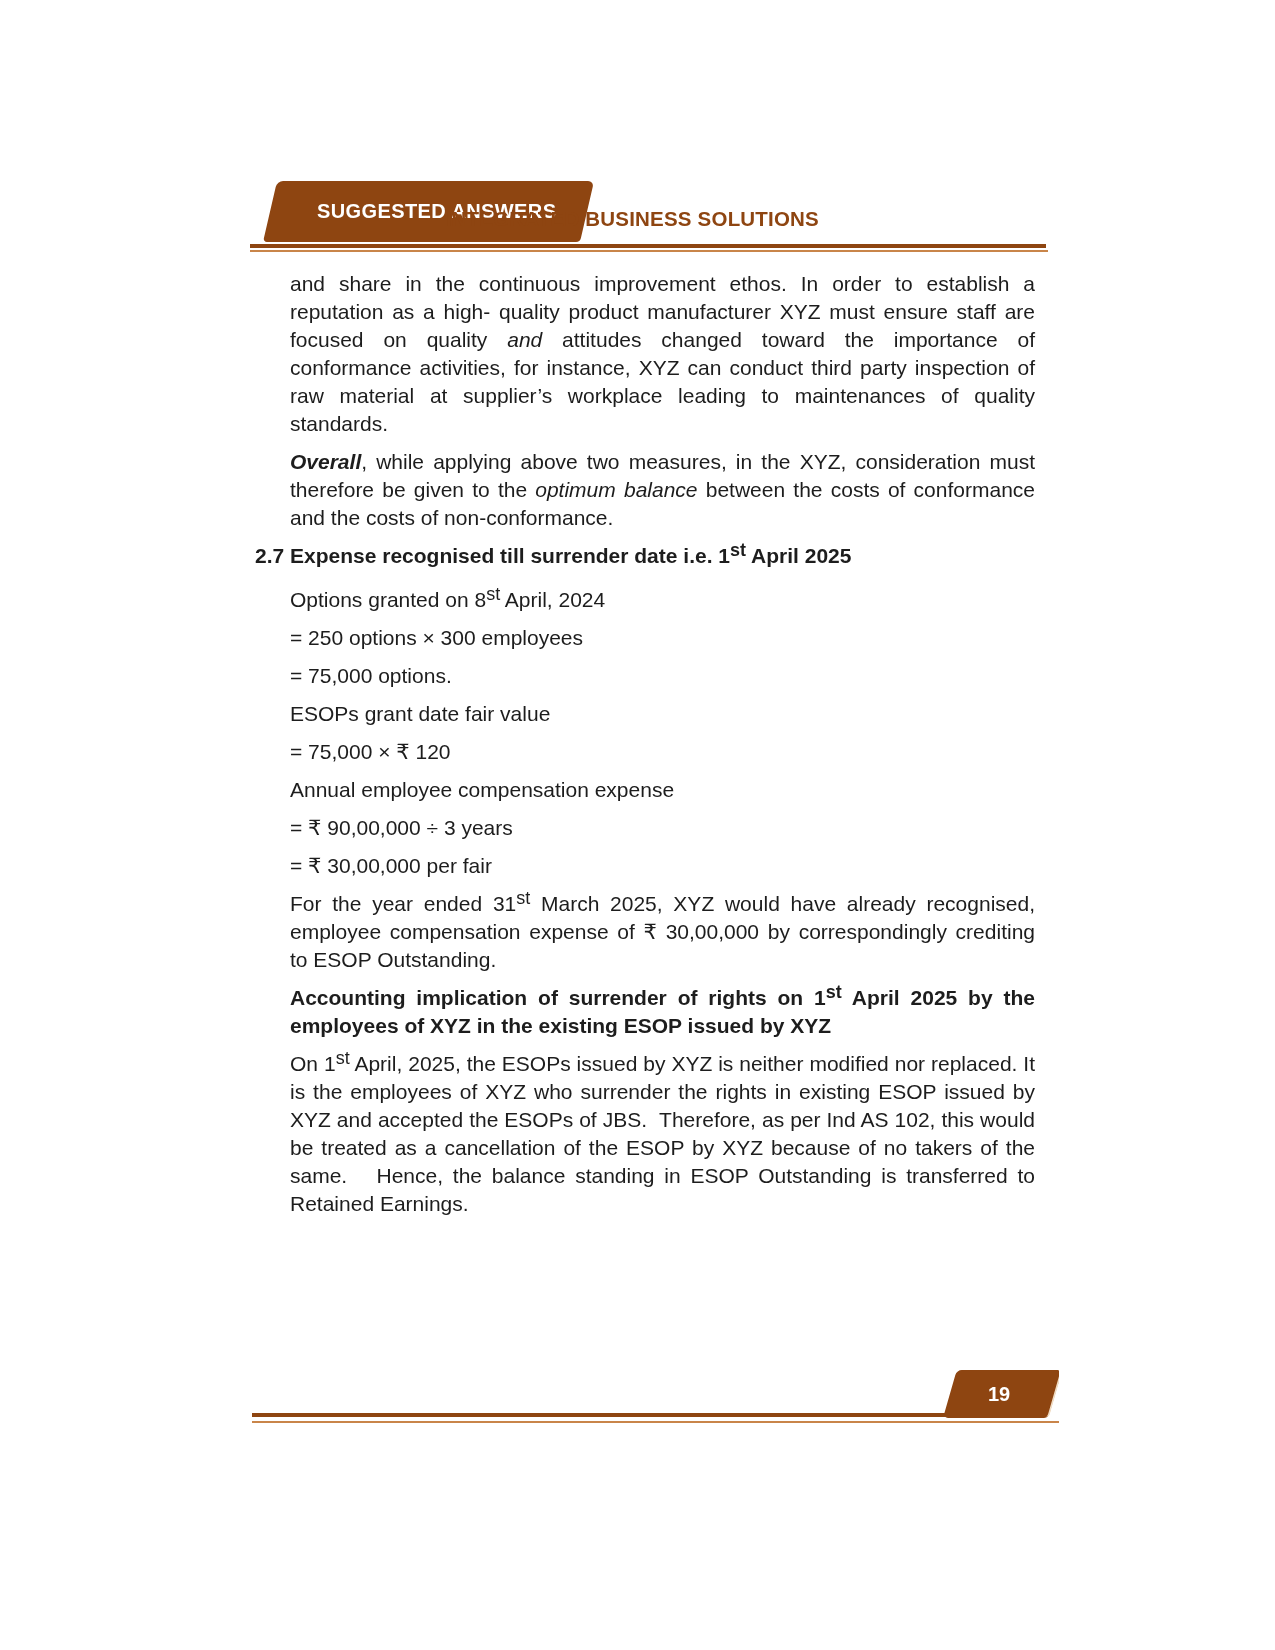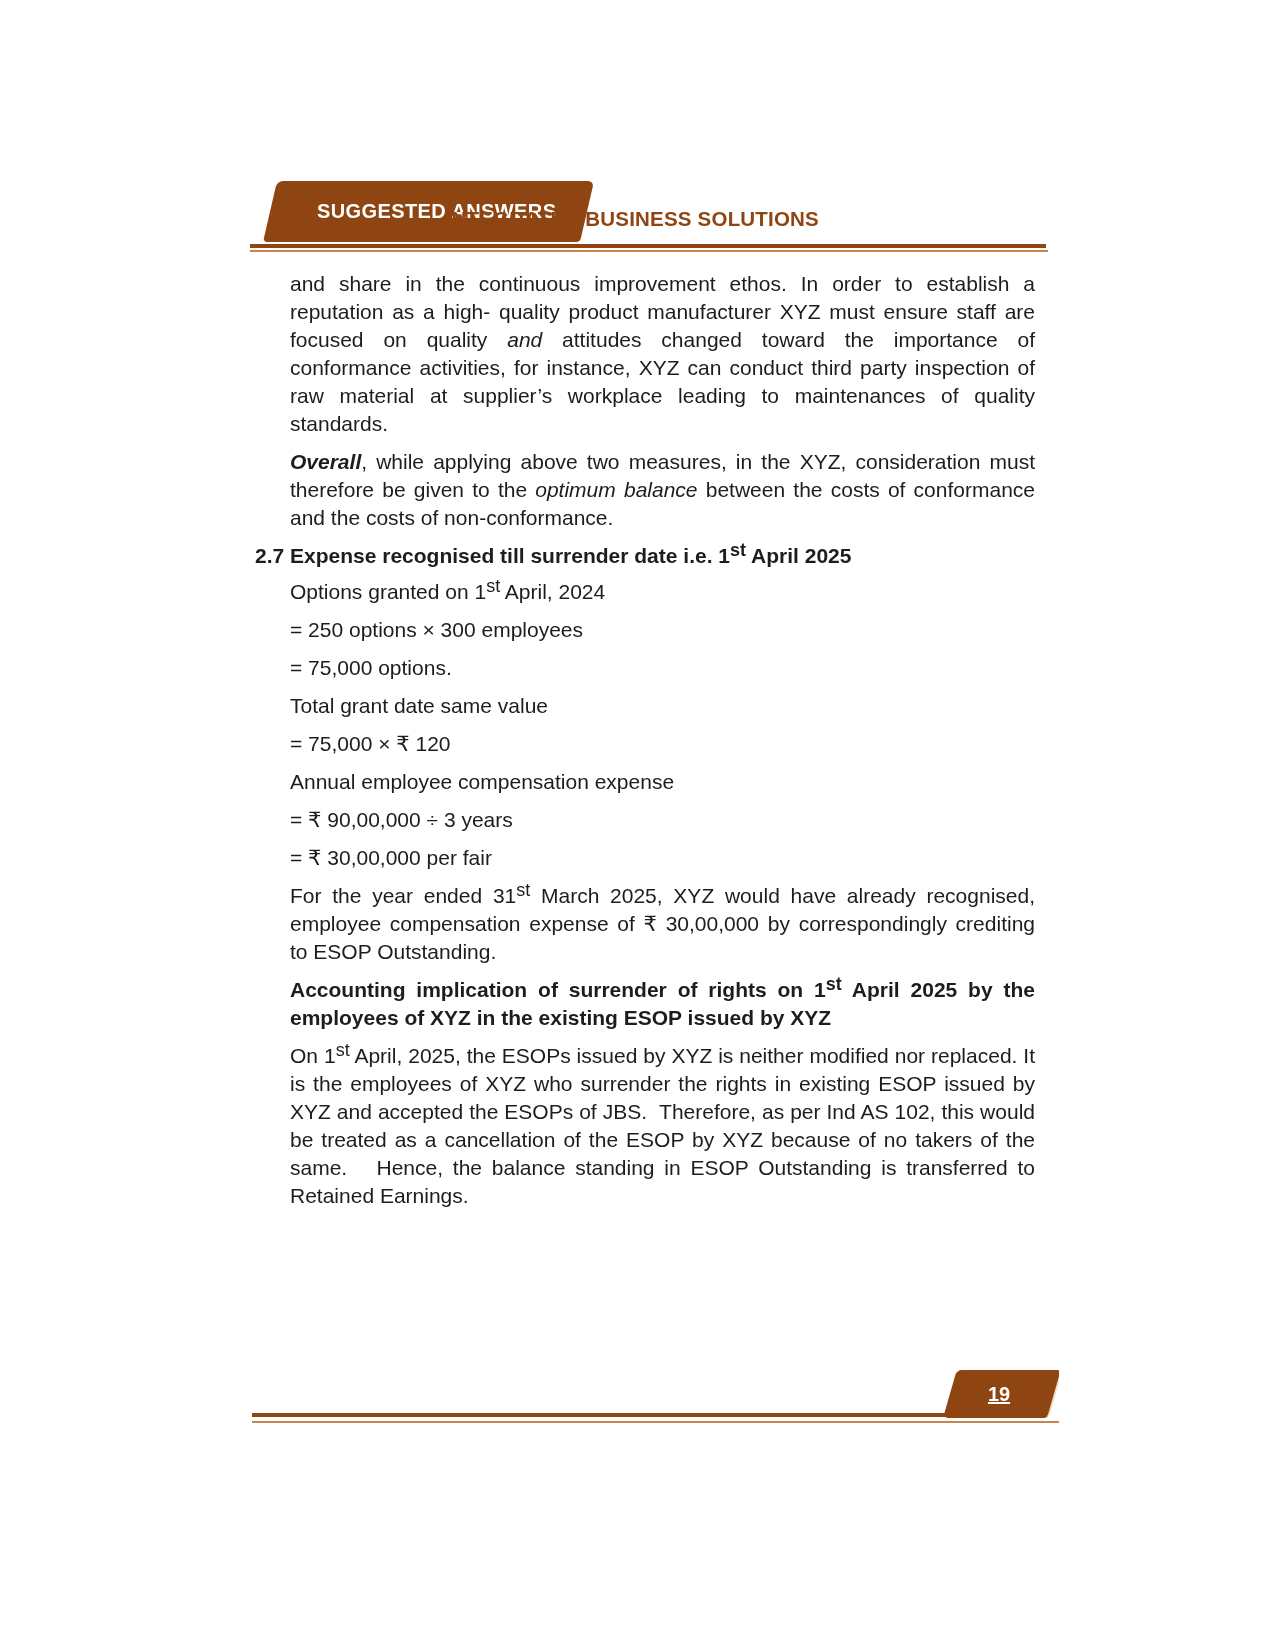--- a/index.html
+++ b/index.html
@@ -51,21 +51,21 @@
   .doc-body {
     position: absolute;
     left: 290px; top: 270px;
     width: 745px;
     font-size: 21px;
     line-height: 28px;
   }
   .block { margin: 0 0 10px 0; }
   .para { text-align: justify; }
   .para-heading { font-weight: 700; margin-top: 7px; }
-  .sec-heading { position: relative; font-weight: 700; margin: 4px 0 8px 0; }
+  .sec-heading { position: relative; font-weight: 700; margin: 4px 0 16px 0; }
   .sec-num { position: absolute; left: -35px; }
   .run-italic { font-style: italic; margin-top: 17px; }
   .run-bold-italic { font-weight: 700; font-style: italic; }
   .run-sup { font-size: 18px; vertical-align: 7px; line-height: 0; }
 
   
   .footer-rule-thick { left: 252px; top: 1413px; width: 796px; height: 4px; background: #8e4511; }
   .footer-rule-thin  { left: 252px; top: 1421px; width: 808px; height: 2px; background: #c9854a; }
   .page-badge {
     position: absolute;
@@ -80,42 +80,41 @@
   }
   .page-badge-label {
     position: absolute;
     left: 943px; top: 1370px;
     width: 112px; height: 48px;
     line-height: 48px;
     text-align: center;
     color: #ffffff;
     font-size: 20px;
     font-weight: 700;
-    text-decoration: underline;
   }
 </style>
 </head>
 <body>
 
 <div class="page">
 
   <div class="header-tab"></div>
   <div class="header-tab-label">SUGGESTED ANSWERS</div>
   <div class="header-title">INTEGRATED BUSINESS SOLUTIONS</div>
   <div class="rule header-rule-thick"></div>
   <div class="rule header-rule-thin"></div>
 
   <main class="doc-body">
       <p class="block para"><span class="run ">and share in the continuous improvement ethos. In order to establish a reputation as a high- quality product manufacturer XYZ must ensure staff are focused on quality </span><span class="run run-italic">and</span><span class="run "> attitudes changed toward the importance of conformance activities, for instance, XYZ can conduct third party inspection of raw material at supplier’s workplace leading to maintenances of quality standards.</span></p>
       <p class="block para"><span class="run run-bold-italic">Overall</span><span class="run ">, while applying above two measures, in the XYZ, consideration must therefore be given to the </span><span class="run run-italic">optimum balance</span><span class="run "> between the costs of conformance and the costs of non-conformance.</span></p>
       <div class="block sec-heading"><span class="sec-num">2.7</span><span><span class="run ">Expense recognised till surrender date i.e. 1</span><span class="run run-sup">st</span><span class="run "> April 2025</span></span></div>
-      <p class="block para"><span class="run ">Options granted on 1</span><span class="run run-sup">st</span><span class="run "> April, 2024</span></p>
+      <p class="block para"><span class="run ">Options granted on 8</span><span class="run run-sup">st</span><span class="run "> April, 2024</span></p>
       <p class="block para"><span class="run ">= 250 options × 300 employees</span></p>
       <p class="block para"><span class="run ">= 75,000 options.</span></p>
-      <p class="block para"><span class="run ">Total grant date same value</span></p>
+      <p class="block para"><span class="run ">ESOPs grant date fair value</span></p>
       <p class="block para"><span class="run ">= 75,000 × ₹ 120</span></p>
       <p class="block para"><span class="run ">Annual employee compensation expense</span></p>
       <p class="block para"><span class="run ">= ₹ 90,00,000 ÷ 3 years</span></p>
       <p class="block para"><span class="run ">= ₹ 30,00,000 per fair</span></p>
       <p class="block para"><span class="run ">For the year ended 31</span><span class="run run-sup">st</span><span class="run "> March 2025, XYZ would have already recognised, employee compensation expense of ₹ 30,00,000 by correspondingly crediting to ESOP Outstanding.</span></p>
       <p class="block para para-heading"><span class="run ">Accounting implication of surrender of rights on 1</span><span class="run run-sup">st</span><span class="run "> April 2025 by the employees of XYZ in the existing ESOP issued by XYZ</span></p>
       <p class="block para"><span class="run ">On 1</span><span class="run run-sup">st</span><span class="run "> April, 2025, the ESOPs issued by XYZ is neither modified nor replaced. It is the employees of XYZ who surrender the rights in existing ESOP issued by XYZ and accepted the ESOPs of JBS. &nbsp;Therefore, as per Ind AS 102, this would be treated as a cancellation of the ESOP by XYZ because of no takers of the same. &nbsp;&nbsp;Hence, the balance standing in ESOP Outstanding is transferred to Retained Earnings.</span></p>
     </main>
 
   <div class="rule footer-rule-thick"></div>

